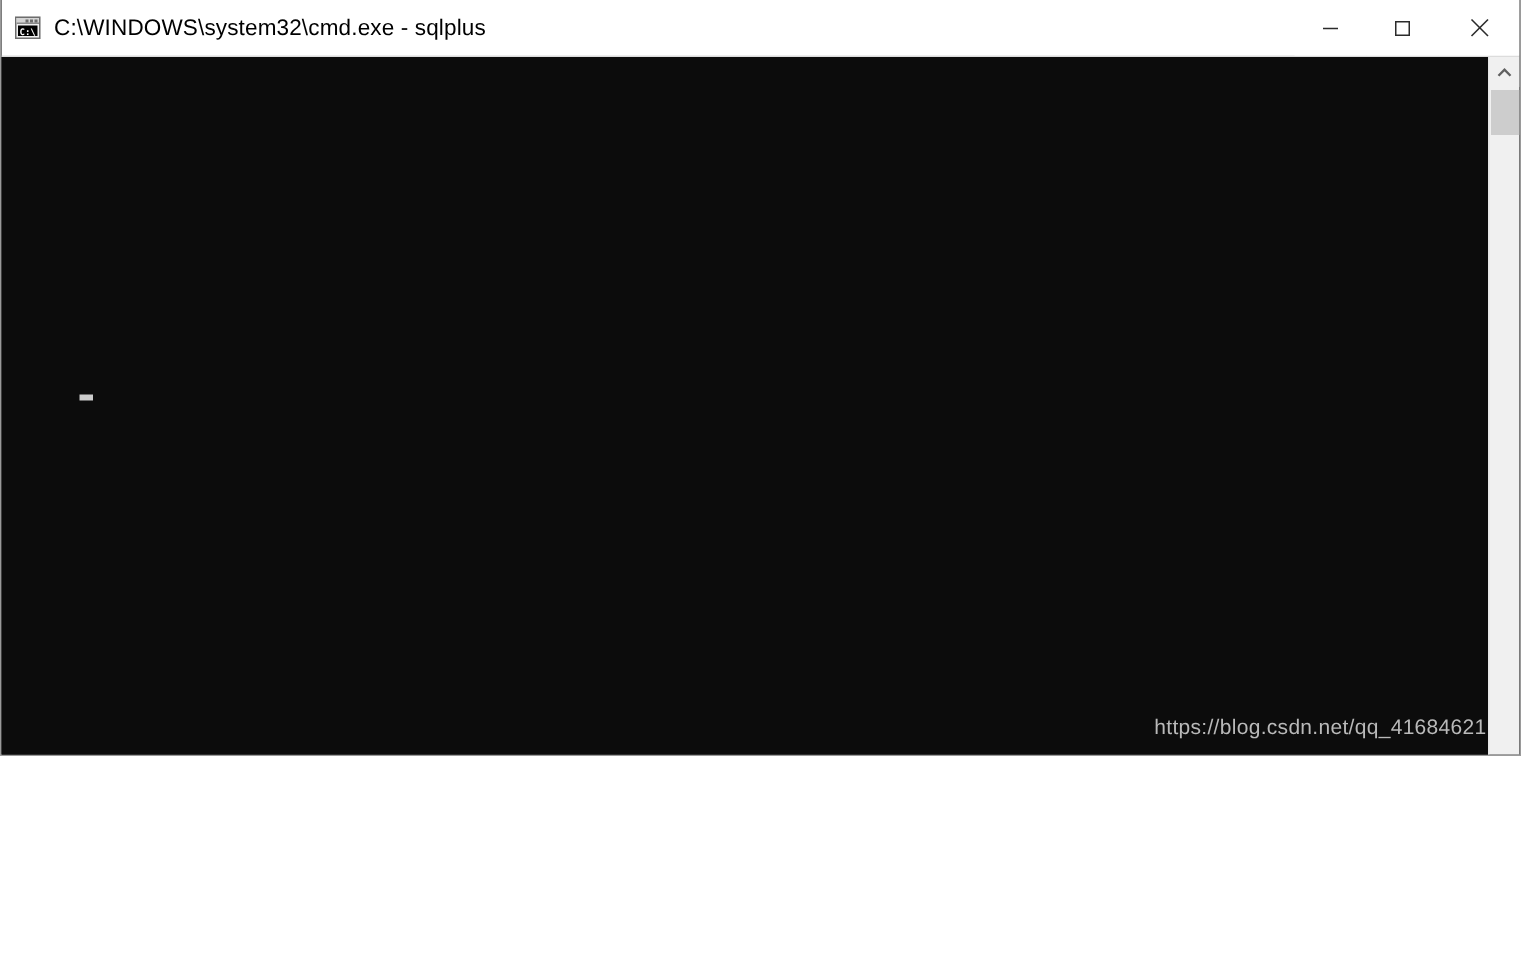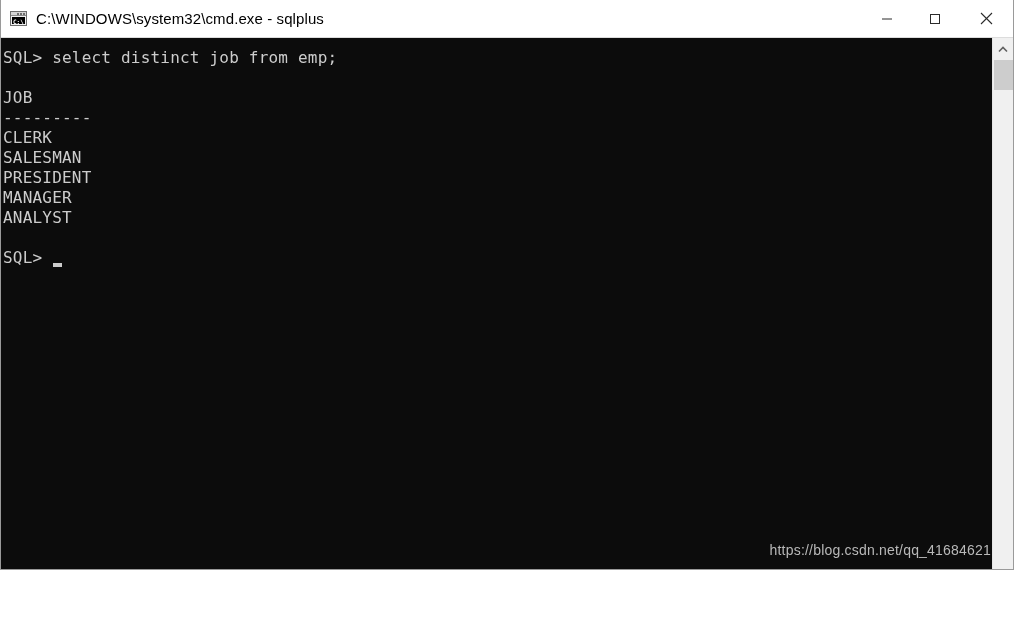--- a/index.html
+++ b/index.html
@@ -11,21 +11,21 @@
     width: 1014px;
     height: 639px;
     overflow: hidden;
     font-family: "Liberation Sans", sans-serif;
   }
 
   
   .window {
     position: relative;
     width: 1014px;
-    height: 570px;
+    height: 504px;
     box-sizing: border-box;
     background: #0c0c0c;
     border-left: 1px solid #9a9a9a;
     border-right: 1px solid #9a9a9a;
     border-bottom: 1px solid #9a9a9a;
     overflow: hidden;
   }
 
   
   .titlebar {
@@ -227,31 +227,20 @@
           <svg width="13" height="13" viewBox="0 0 13 13">
             <line x1="1" y1="1" x2="12" y2="12" stroke="#2b2b2b" stroke-width="1.1"></line>
             <line x1="12" y1="1" x2="1" y2="12" stroke="#2b2b2b" stroke-width="1.1"></line>
           </svg>
         </span>
       </div>
     </div>
   </div>
 
   <div class="terminal">
-    <pre class="console-text">SQL&gt; select distinct job from emp;
-
-JOB
----------
-CLERK
-SALESMAN
-PRESIDENT
-MANAGER
-ANALYST
-
-SQL&gt; </pre>
     <span class="cursor-block" id="cursor" style="position: absolute; left: 51.1719px; top: 225px;"></span>
   </div>
 
   <div class="scrollbar">
     <div class="sb-btn up">
       <span>
         <svg width="10" height="7" viewBox="0 0 10 7">
           <polyline points="1,5.5 5,1.5 9,5.5" fill="none" stroke="#606060" stroke-width="1.6"></polyline>
         </svg>
       </span>

